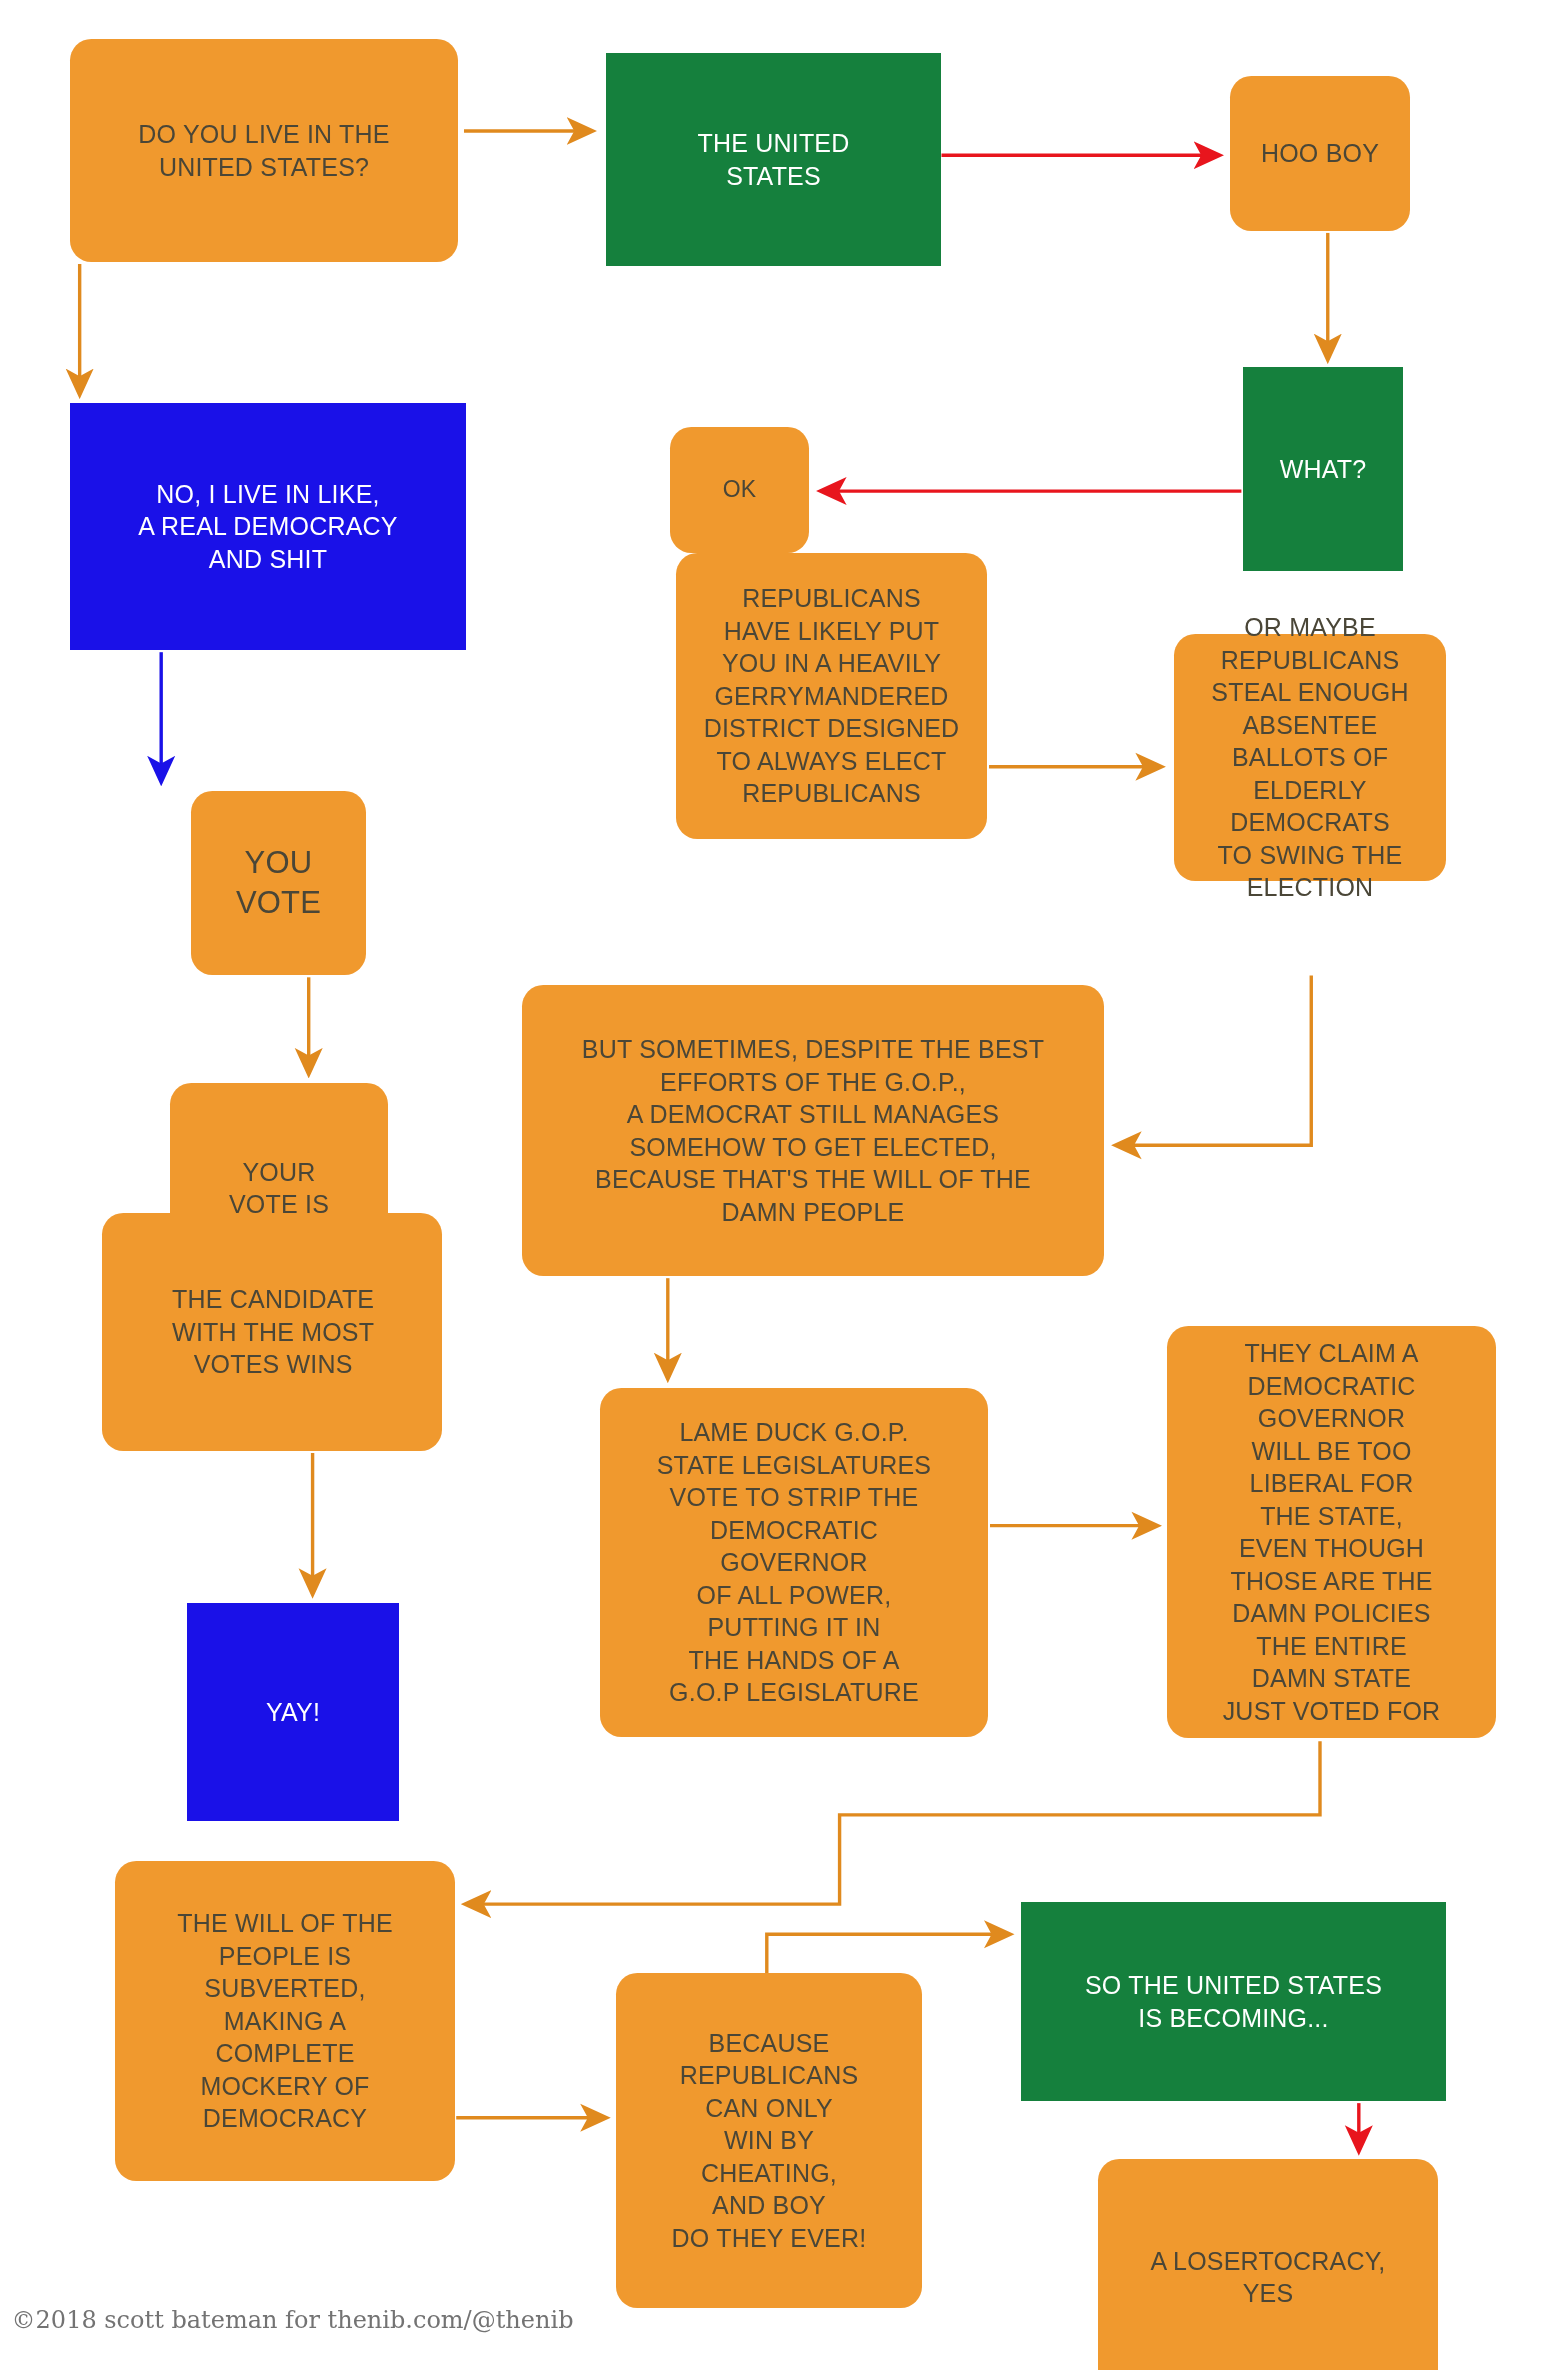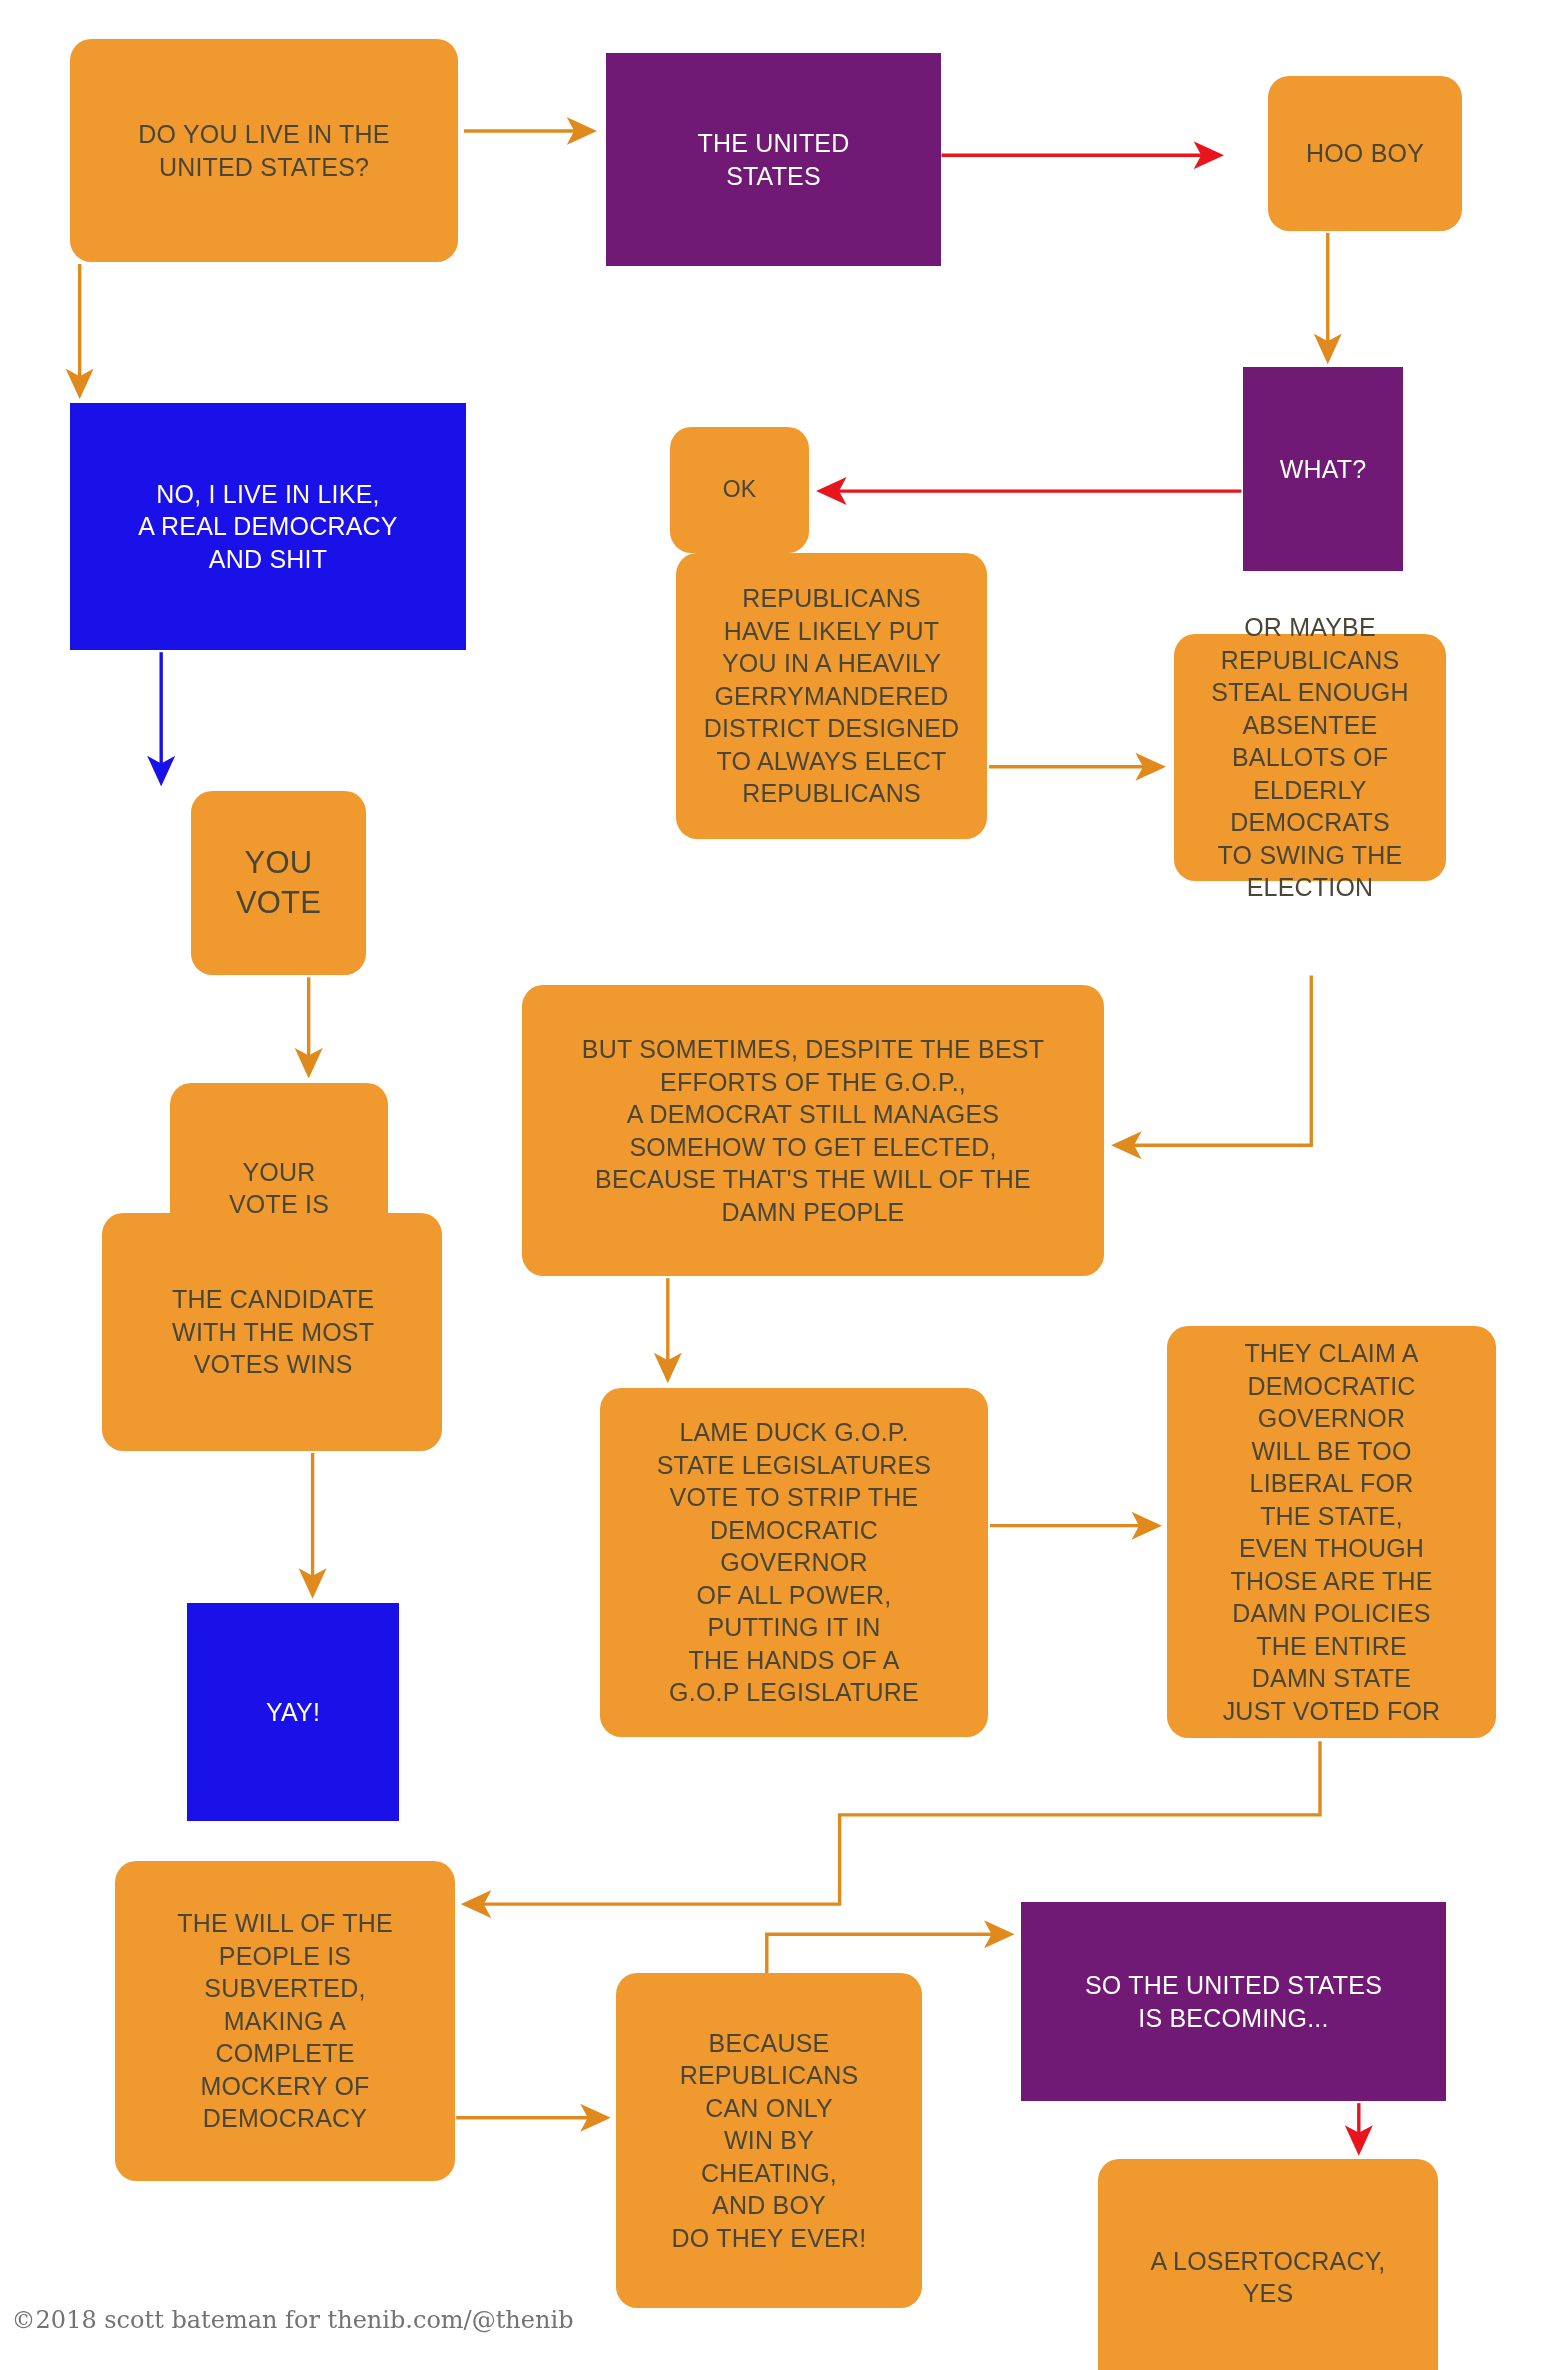--- a/index.html
+++ b/index.html
@@ -38,21 +38,21 @@
   .node .txt {
     white-space: pre-line;
     width: 100%;
   }
   .n-orange {
     background: #F0992E;
     color: #4A4637;
     border-radius: 21.3px;
   }
   .n-red {
-    background: #701a75;
+    background: #15803d;
     color: #FFFFFF;
     border-radius: 0;
   }
   .n-blue {
     background: #1A11E8;
     color: #FFFFFF;
     border-radius: 0;
   }
   #footer {
     position: absolute;
@@ -129,21 +129,21 @@
     </svg>
   <div id="nodes-layer">
       <div class="node n-orange" style="left: 70px; top: 39px; width: 388px; height: 223px; font-size: 25px;">
         <span class="txt">DO YOU LIVE IN THE
 UNITED STATES?</span>
       </div>
       <div class="node n-red" style="left: 606px; top: 53px; width: 335px; height: 213px; font-size: 25px;">
         <span class="txt">THE UNITED
 STATES</span>
       </div>
-      <div class="node n-orange" style="left: 1268px; top: 76px; width: 194px; height: 155px; font-size: 25px;">
+      <div class="node n-orange" style="left: 1230px; top: 76px; width: 180px; height: 155px; font-size: 25px;">
         <span class="txt">HOO BOY</span>
       </div>
       <div class="node n-red" style="left: 1243px; top: 367px; width: 160px; height: 204px; font-size: 25px;">
         <span class="txt">WHAT?</span>
       </div>
       <div class="node n-blue" style="left: 70px; top: 403px; width: 396px; height: 247px; font-size: 25px;">
         <span class="txt">NO, I LIVE IN LIKE,
 A REAL DEMOCRACY
 AND SHIT</span>
       </div>

